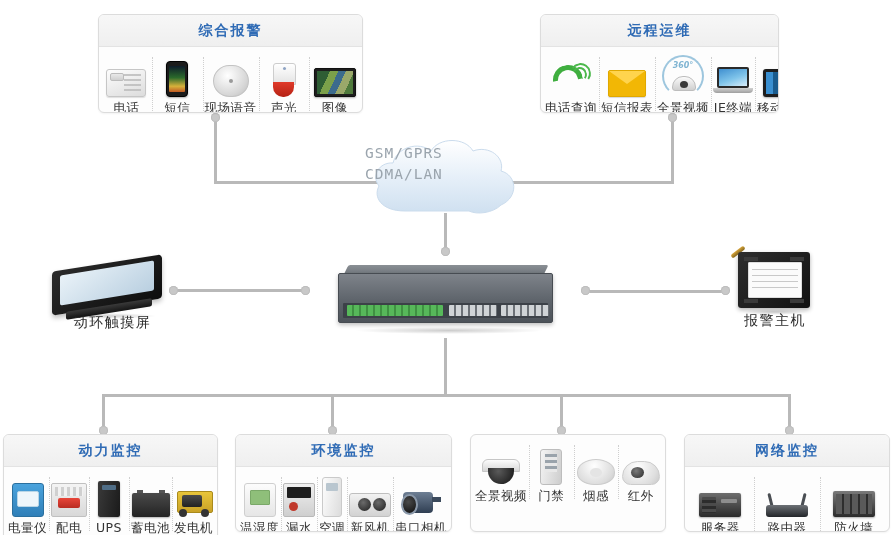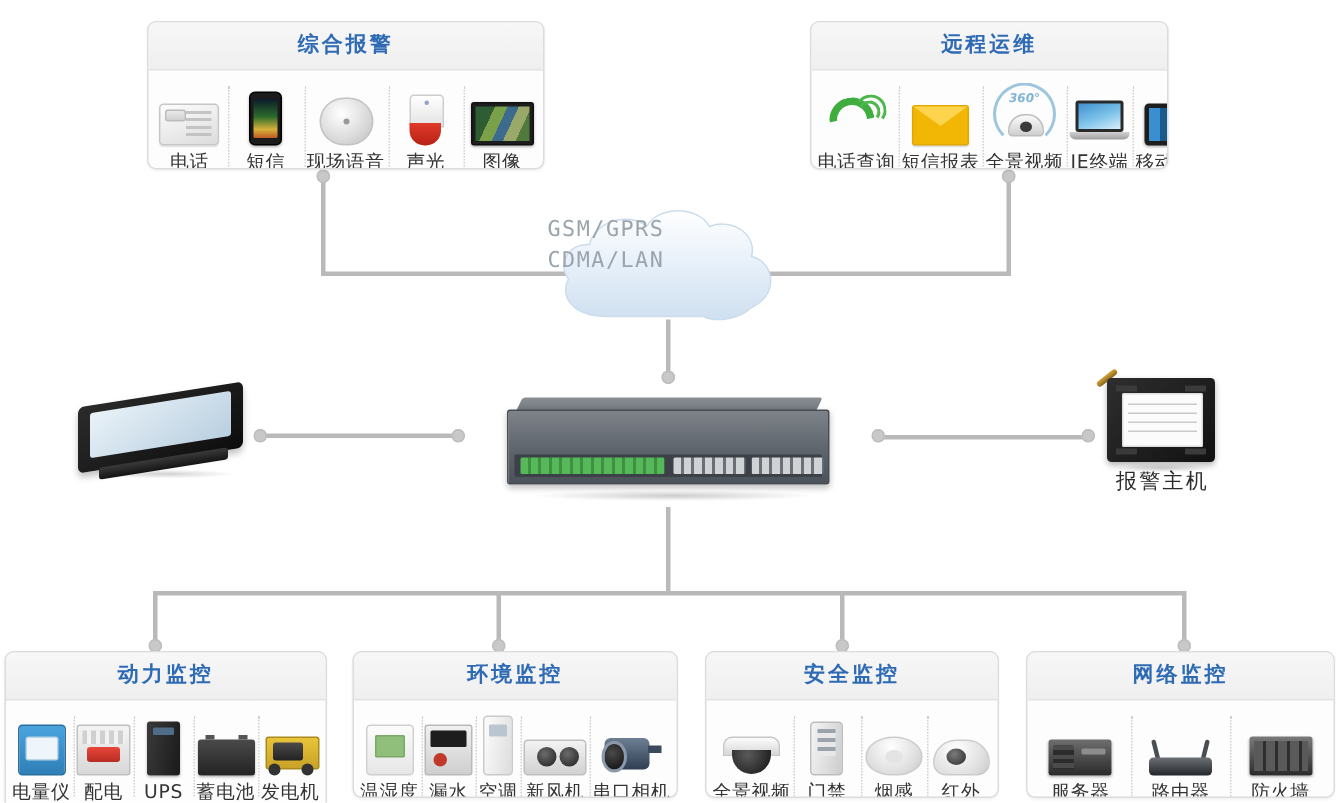--- a/index.html
+++ b/index.html
@@ -370,20 +370,21 @@
     </div>
   </div>
 
   <div class="tp" style="left:52px;top:255px;width:120px;height:70px;">
     <div class="frame">
       <div class="scr"></div>
     </div>
     <div class="foot"></div>
     <div class="shadow"></div>
   </div>
+  <div class="devlabel" style="left:40px;top:314px;width:145px;">动环触摸屏</div>
 
   <div class="sw" style="left:338px;top:265px;width:215px;height:70px;">
     <div class="top"></div>
     <div class="face">
       <div class="strip">
         <div class="green"></div>
         <div class="rj rj1"></div>
         <div class="rj rj2"></div>
       </div>
     </div>
@@ -568,21 +569,20 @@
               <span class="lens"></span>
               <span class="mnt"></span>
             </div>
         </div>
         <div class="cap">串口相机</div>
       </div>
     </div>
   </div>
 
   <div class="panel" style="left:470px;top:434px;width:196px;height:98px;">
-    <div class="panel-head">安全监控</div>
     <div class="panel-body">
       <div class="cell">
         <div class="art">
           <div class="ico i-dome">
               <span class="base"></span>
               <span class="bub"></span>
             </div>
         </div>
         <div class="cap">全景视频</div>
       </div>

